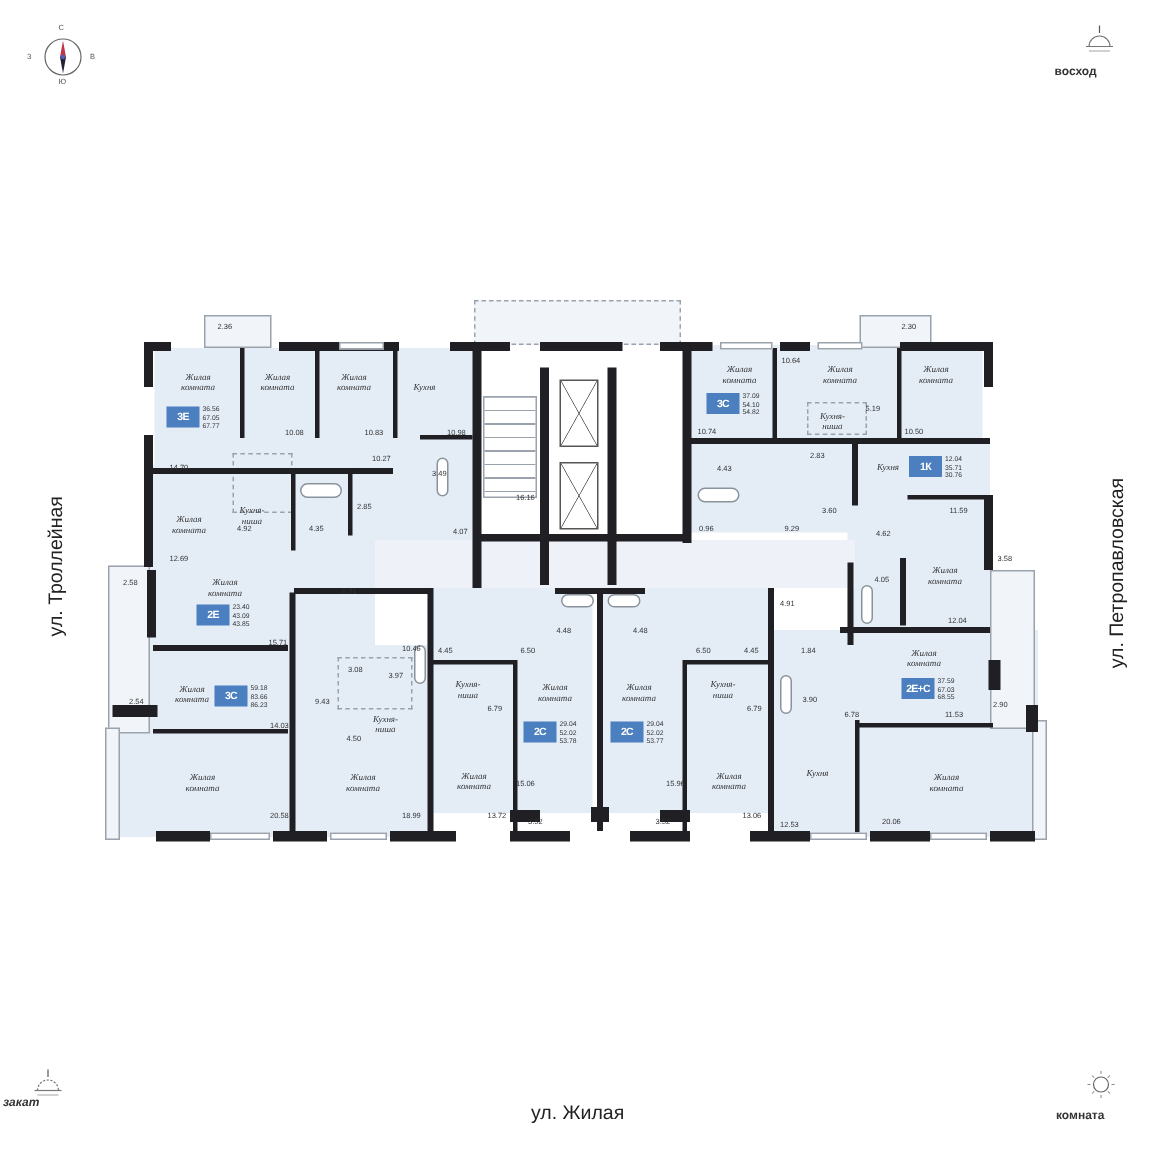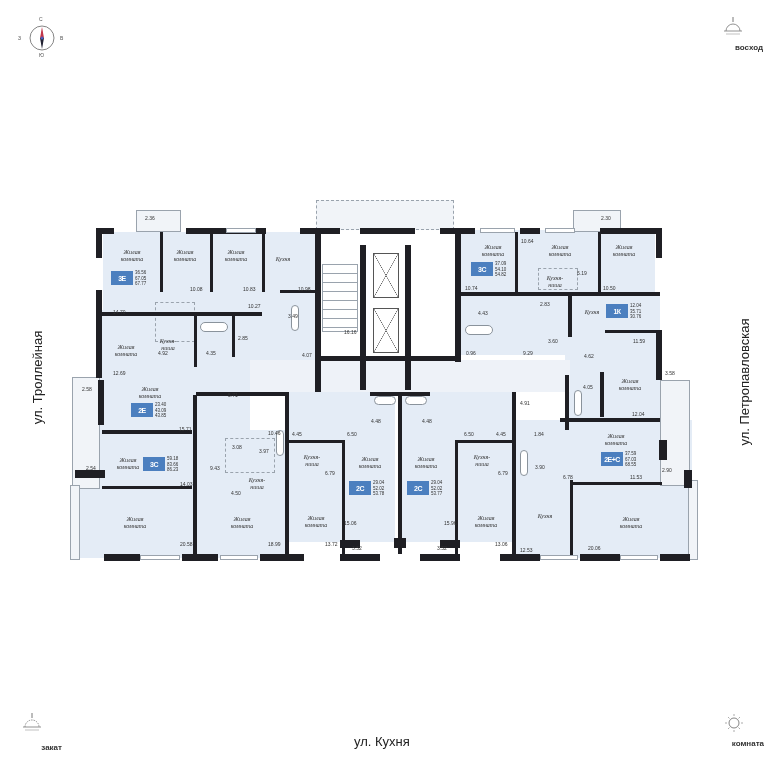--- a/index.html
+++ b/index.html
@@ -11,21 +11,21 @@
   .wall{position:absolute;background:#1f1f24;}
   .balcony{position:absolute;background:#f1f4f8;border:1px solid #9aa3ad;box-sizing:border-box;}
   .window{position:absolute;background:#ffffff;border:1px solid #9aa3ad;box-sizing:border-box;}
   .rlabel{position:absolute;font-family:"Liberation Serif",serif;font-style:italic;font-size:6px;line-height:7px;text-align:center;color:#333;white-space:pre-line;}
   .area{position:absolute;font-size:5px;color:#333;}
   .badge{position:absolute;display:flex;align-items:center;gap:2px;}
   .badge .chip{background:#4b7fbf;color:#fff;font-size:7px;font-weight:bold;width:22px;height:14px;display:flex;align-items:center;justify-content:center;letter-spacing:-0.5px;}
   .badge .nums{font-size:4.5px;line-height:5.5px;color:#333;white-space:pre-line;}
   .street{position:absolute;font-size:13px;color:#222;white-space:nowrap;}
   .vertical{transform:rotate(-90deg);transform-origin:center center;}
-  .sunlabel{position:absolute;font-size:8px;font-weight:bold;color:#333;text-align:right;width:60px;}
+  .sunlabel{position:absolute;font-size:8px;font-weight:bold;color:#333;text-align:left;width:60px;}
   .stairs{position:absolute;background:repeating-linear-gradient(180deg,#ffffff 0 8px,#9aa3ad 8px 9px);border:1px solid #9aa3ad;box-sizing:border-box;}
   .elevator{position:absolute;border:1px solid #555;box-sizing:border-box;background:
     linear-gradient(to top right,transparent calc(50% - 0.5px),#555 50%,transparent calc(50% + 0.5px)),
     linear-gradient(to top left,transparent calc(50% - 0.5px),#555 50%,transparent calc(50% + 0.5px)),#fff;}
   .bath{position:absolute;border:1px solid #8a939c;border-radius:6px;background:#fff;box-sizing:border-box;}
   .dash{position:absolute;border:1px dashed #9aa3ad;box-sizing:border-box;}
 </style>
 </head>
 <body>
 
@@ -52,21 +52,21 @@
   <div class="sunlabel" style="left:0;top:27px;">восход</div>
 </div>
 
 <div class="abs" style="left:2px;top:712px;width:60px;height:40px;">
   <svg class="abs" style="left:20px;top:0;" width="20" height="20" viewBox="0 0 20 20">
     <line x1="10" y1="1" x2="10" y2="6" stroke="#555" stroke-width="0.8"></line>
     <path d="M3 15 A7 7 0 0 1 17 15" fill="none" stroke="#777" stroke-width="0.8" stroke-dasharray="1.5 1"></path>
     <line x1="1" y1="15" x2="19" y2="15" stroke="#777" stroke-width="0.8"></line>
     <line x1="3" y1="18" x2="17" y2="18" stroke="#999" stroke-width="0.6"></line>
   </svg>
-  <div class="sunlabel" style="left:0;top:31px;">закат</div>
+  <div class="sunlabel" style="left:0;top:18px;font-style:italic;">закат</div>
 </div>
 
 <div class="abs" style="left:704px;top:712px;width:60px;height:40px;">
   <svg class="abs" style="left:20px;top:0;" width="20" height="20" viewBox="0 0 20 20">
     <circle cx="10" cy="11" r="5" fill="none" stroke="#666" stroke-width="0.8"></circle>
     <g stroke="#888" stroke-width="0.7">
       <line x1="10" y1="2" x2="10" y2="4"></line>
         <line x1="10" y1="18" x2="10" y2="20"></line>
       <line x1="1" y1="11" x2="3" y2="11"></line>
         <line x1="17" y1="11" x2="19" y2="11"></line>
@@ -74,21 +74,21 @@
         <line x1="16" y1="5" x2="14.5" y2="6.5"></line>
       <line x1="4" y1="17" x2="5.5" y2="15.5"></line>
         <line x1="16" y1="17" x2="14.5" y2="15.5"></line>
     </g>
   </svg>
   <div class="sunlabel" style="left:0;top:27px;">комната</div>
 </div>
 
 <div class="street vertical" style="left:-13px;top:370px;width:100px;text-align:center;">ул. Троллейная</div>
 <div class="street vertical" style="left:684px;top:378px;width:120px;text-align:center;">ул. Петропавловская</div>
-<div class="street" style="left:354px;top:734px;">ул. Кухня</div>
+<div class="street" style="left:354px;top:734px;">ул. Жилая</div>
 
 <div class="abs" style="left:0;top:0;width:768px;height:768px;">
 
   <div class="room" style="left:103px;top:232px;width:212px;height:128px;"></div>
   <div class="room" style="left:100px;top:310px;width:150px;height:120px;"></div>
   <div class="room" style="left:75px;top:430px;width:210px;height:128px;"></div>
   <div class="room" style="left:285px;top:392px;width:110px;height:150px;"></div>
   <div class="room" style="left:400px;top:392px;width:112px;height:150px;"></div>
   <div class="room" style="left:460px;top:230px;width:195px;height:125px;"></div>
   <div class="room" style="left:565px;top:292px;width:95px;height:130px;"></div>

